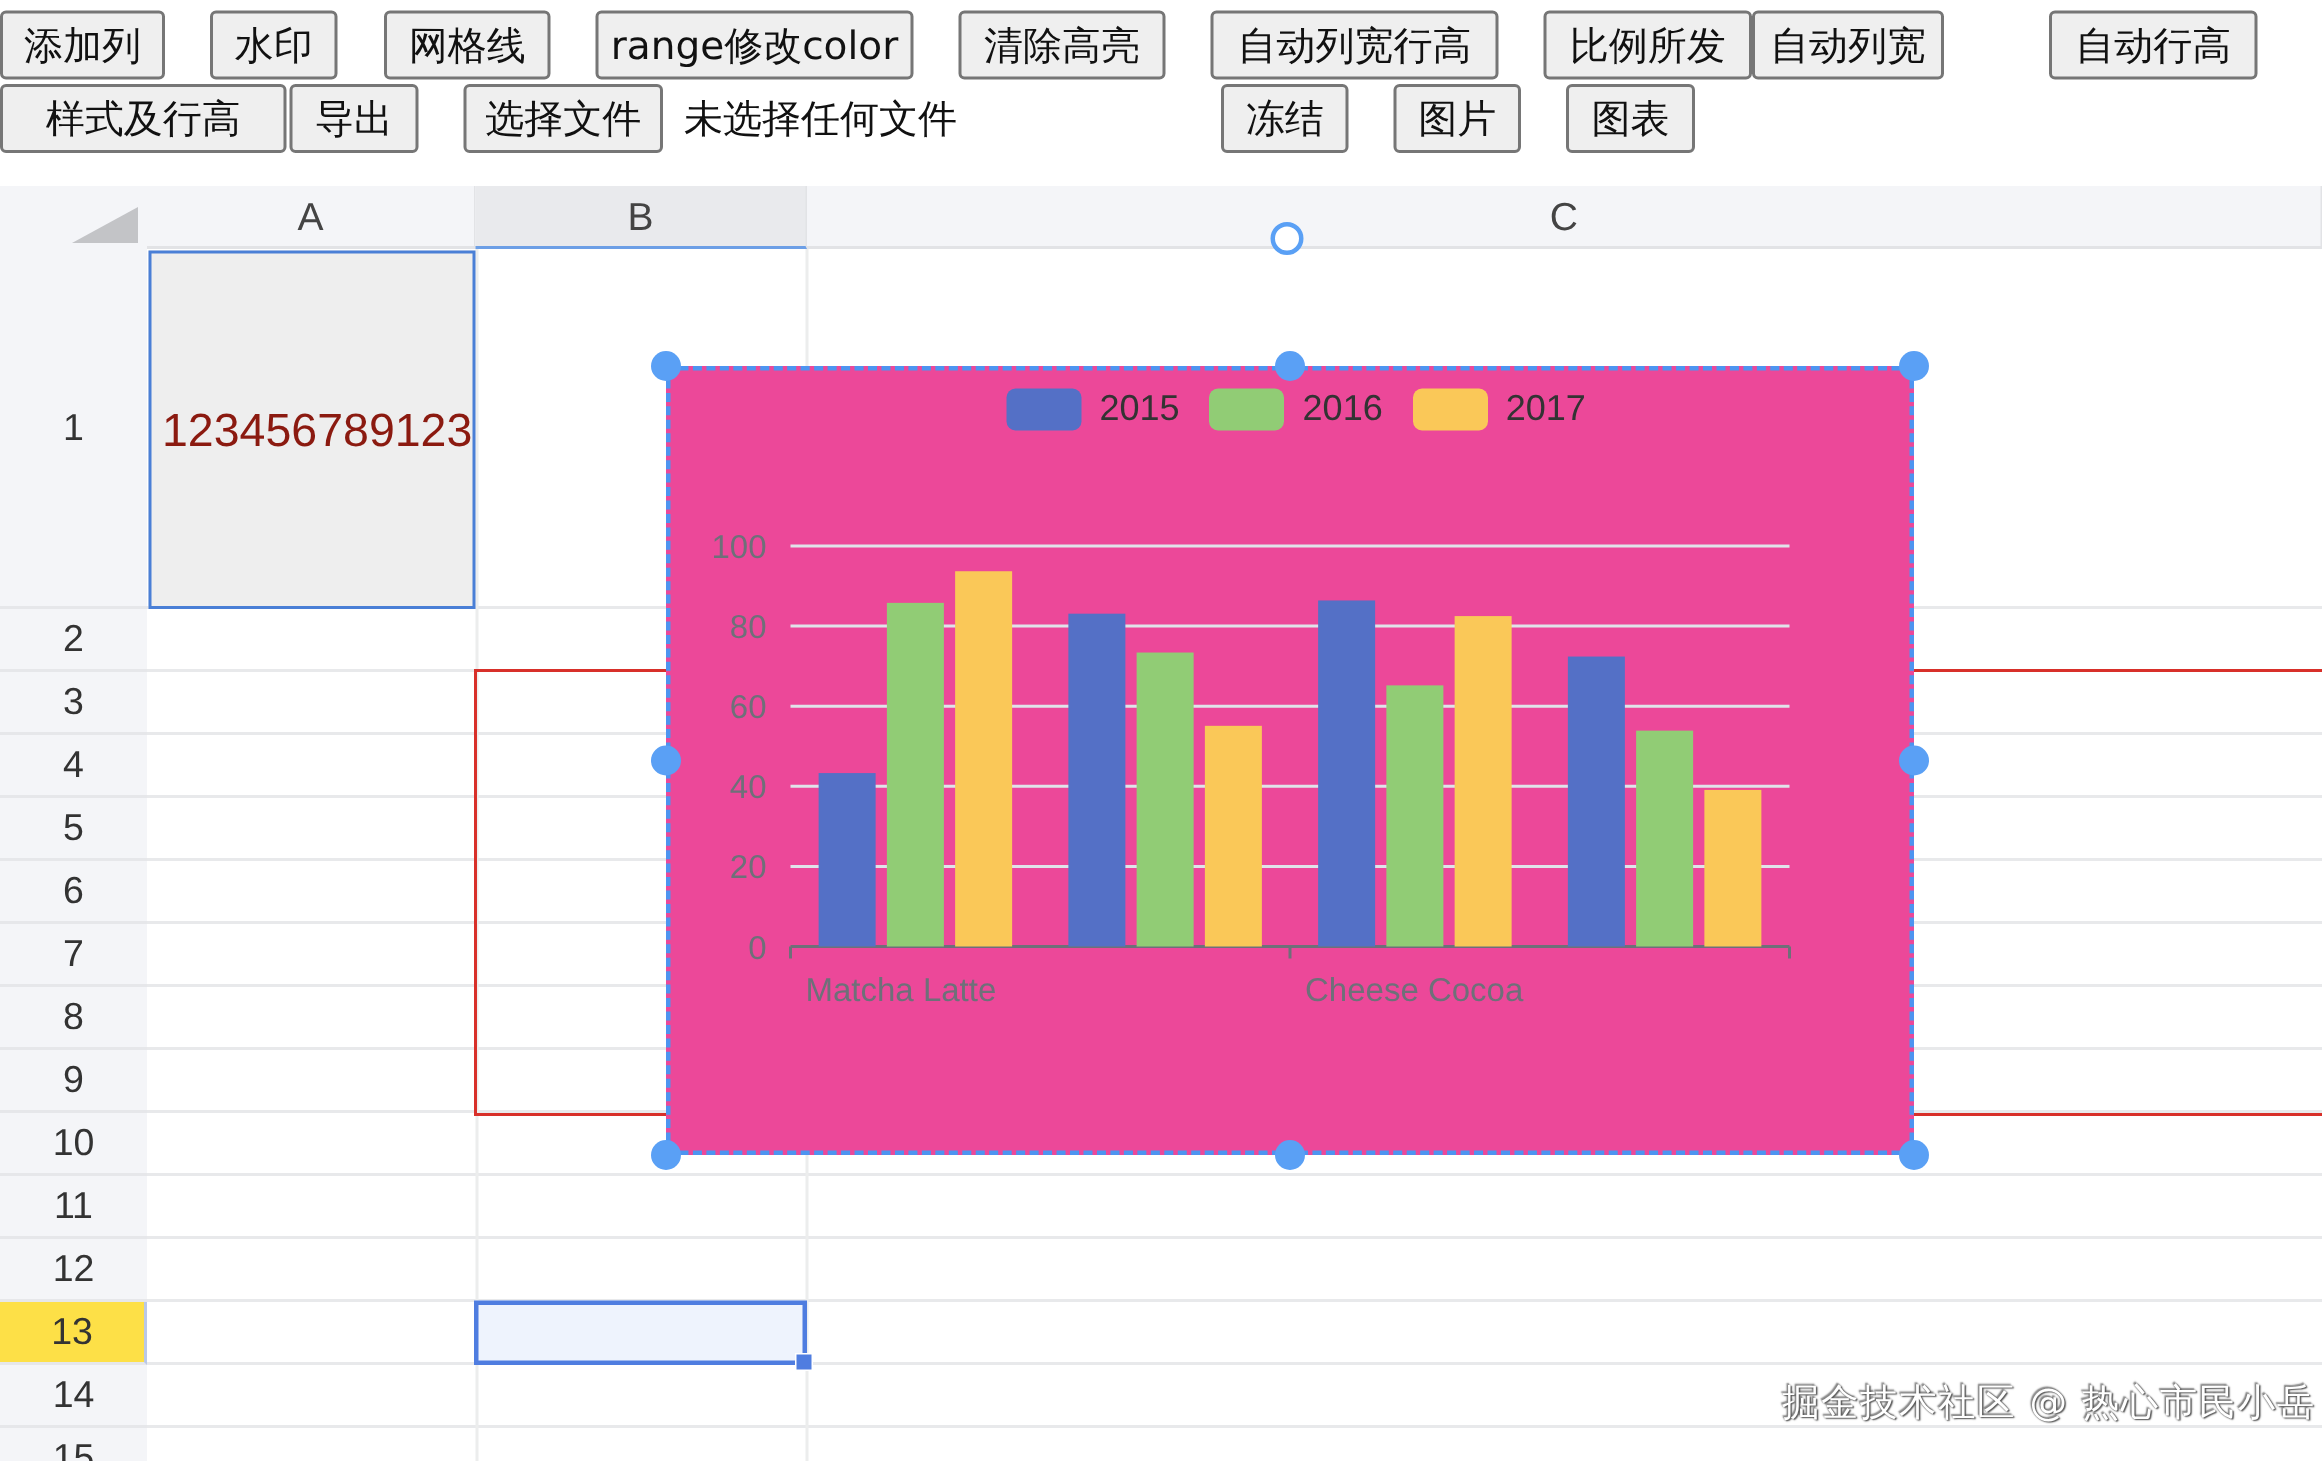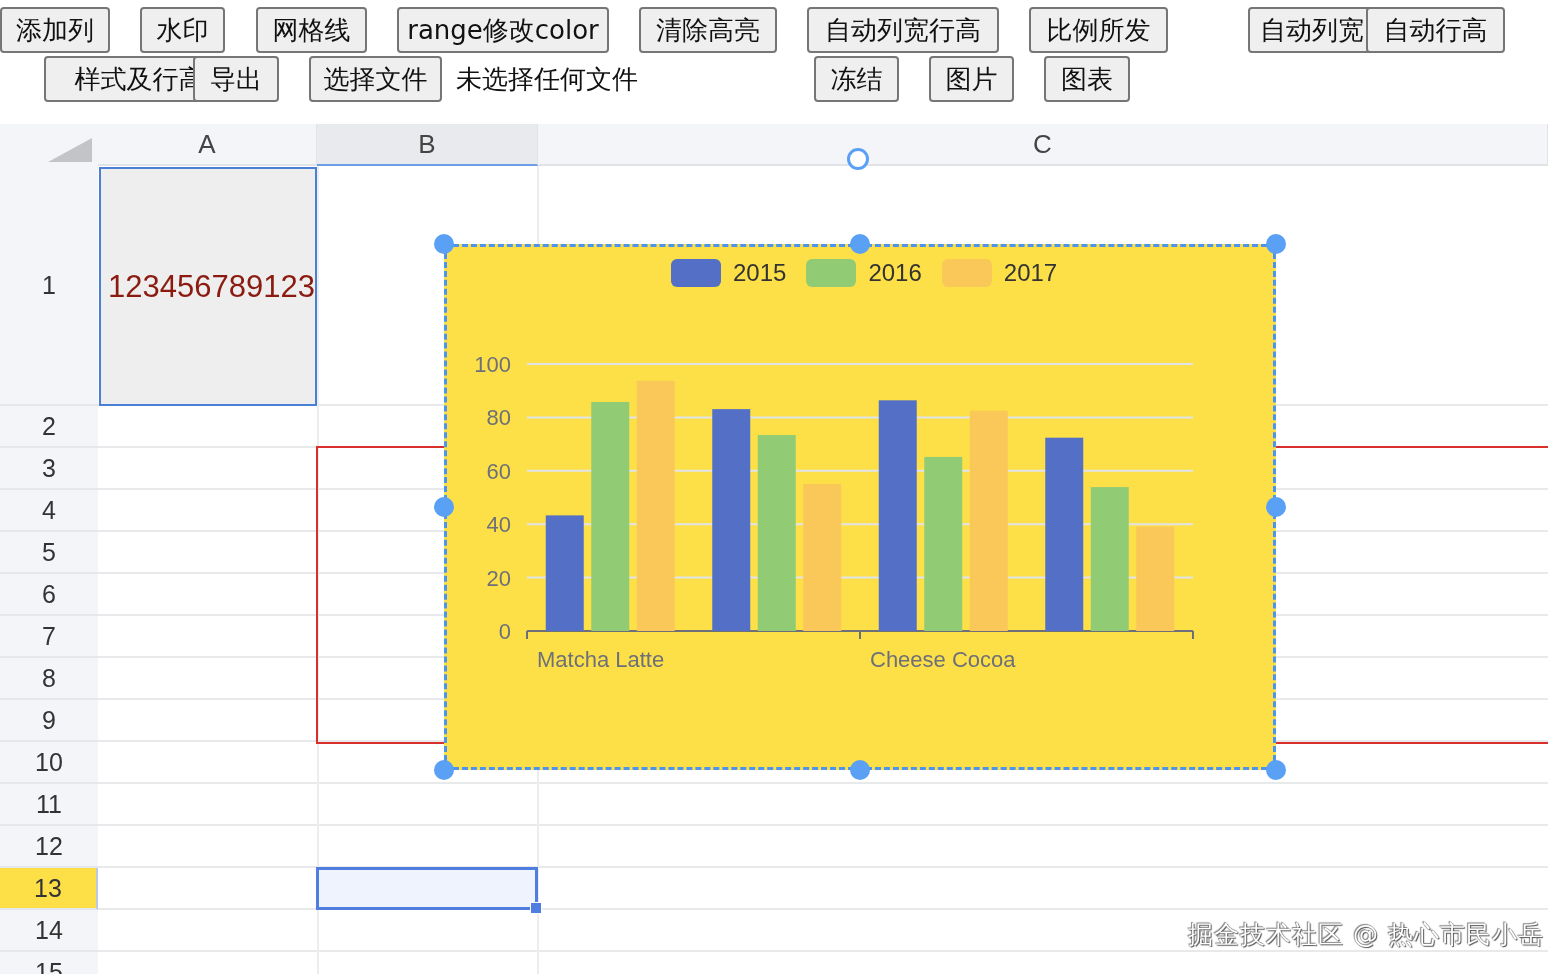--- a/index.html
+++ b/index.html
@@ -13,42 +13,42 @@
   .colhdr.active { background:#e9eaed; border-bottom:2px solid #6d9fe6; }
   .rowhdr { position:absolute; left:0; width:98px; background:#f4f5f8; border-bottom:2px solid #e6e7ea; box-sizing:border-box; font-size:25px; color:#333; display:flex; align-items:center; justify-content:center; }
   .rowhdr.active { background:#fde047; border-right:2px solid #b9c8e8; }
   .hline { position:absolute; height:2px; background:#e8e9eb; }
   .vline { position:absolute; width:2px; background:#eceded; }
   .cellA1 { position:absolute; left:99px; top:43px; width:218px; height:239px; background:#eeeeee; border:2px solid #4a7fd6; box-sizing:border-box; overflow:hidden; display:flex; align-items:center; }
   .cellA1 span { color:#8b1a10; font-size:31px; padding-left:7px; white-space:nowrap; }
   .redbox { position:absolute; border:2px solid #d8302a; box-sizing:border-box; }
   .sel13 { position:absolute; left:316px; top:743px; width:222px; height:43px; background:#eef3fd; border:3px solid #4f7de0; box-sizing:border-box; }
   .fill-handle { position:absolute; left:530px; top:778px; width:10px; height:10px; background:#4f7de0; border:1px solid #fff; }
-  .chart { position:absolute; left:444px; top:120px; width:832px; height:526px; background:#fde047; border:3px dashed #4d94f0; box-sizing:border-box; }
+  .chart { position:absolute; left:444px; top:120px; width:832px; height:526px; background:#ec4899; border:3px dashed #4d94f0; box-sizing:border-box; }
   .handle { position:absolute; width:20px; height:20px; border-radius:50%; background:#5aa0f5; }
   .rot-handle { position:absolute; left:847px; top:24px; width:22px; height:22px; border-radius:50%; border:3px solid #5aa0f5; box-sizing:border-box; background:#fff; }
   .legend { position:absolute; top:12px; left:224px; display:flex; align-items:center; font-size:24px; color:#333; }
   .legend-item { display:flex; align-items:center; margin-right:20px; }
   .swatch { width:50px; height:28px; border-radius:6px; margin-right:12px; }
   .watermark { position:absolute; left:1188px; top:918px; font-size:25px; color:#fff; font-family:"DejaVu Sans",sans-serif; text-shadow:0 0 1px #555, 1px 1px 1px #555, -1px -1px 1px #888; letter-spacing:1px; }
 </style>
 </head>
 <body>
 
 <div id="toolbar">
     <div class="btn" style="left: 0px; top: 7px; width: 110px;">添加列</div>
     <div class="btn" style="left: 140px; top: 7px; width: 85px;">水印</div>
     <div class="btn" style="left: 256px; top: 7px; width: 111px;">网格线</div>
     <div class="btn" style="left: 397px; top: 7px; width: 212px;">range修改color</div>
     <div class="btn" style="left: 639px; top: 7px; width: 138px;">清除高亮</div>
     <div class="btn" style="left: 807px; top: 7px; width: 192px;">自动列宽行高</div>
     <div class="btn" style="left: 1029px; top: 7px; width: 139px;">比例所发</div>
-    <div class="btn" style="left: 1248px; top: 7px; width: 128px;">自动列宽</div>
+    <div class="btn" style="left: 1168px; top: 7px; width: 128px;">自动列宽</div>
     <div class="btn" style="left: 1366px; top: 7px; width: 139px;">自动行高</div>
-    <div class="btn" style="left: 0px; top: 56px; width: 191px; margin-left: 44px;">样式及行高</div>
+    <div class="btn" style="left: 0px; top: 56px; width: 191px;">样式及行高</div>
     <div class="btn" style="left: 193px; top: 56px; width: 86px;">导出</div>
     <div class="btn" style="left: 309px; top: 56px; width: 133px; text-align: right;">选择文件</div>
     <div class="btn" style="left: 814px; top: 56px; width: 85px;">冻结</div>
     <div class="btn" style="left: 929px; top: 56px; width: 85px;">图片</div>
     <div class="btn" style="left: 1044px; top: 56px; width: 86px;">图表</div>
   </div>
 <span class="file-status" style="left:456px;top:62px;">未选择任何文件</span>
 
 <div class="sheet">
   <div class="corner">

